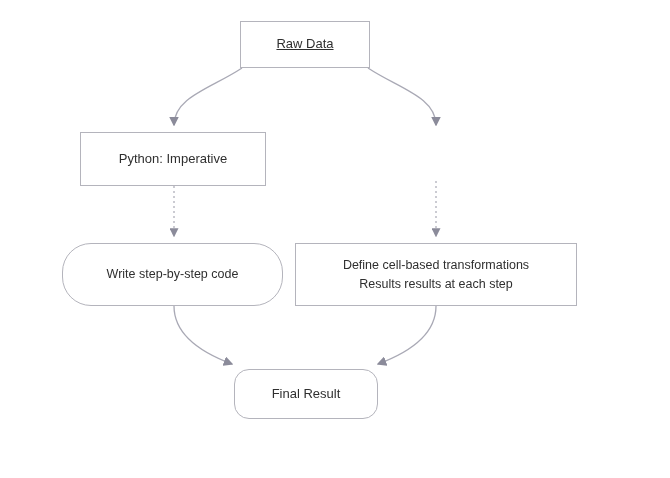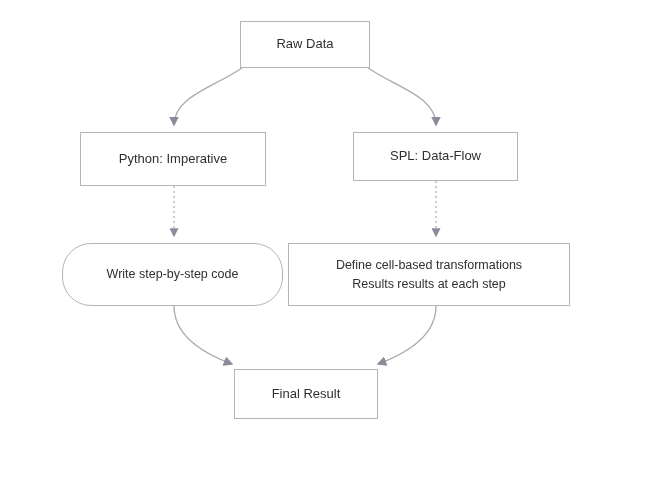--- a/index.html
+++ b/index.html
@@ -30,26 +30,26 @@
     display: flex;
     flex-direction: column;
     align-items: center;
     justify-content: center;
     text-align: center;
     color: #2f2f2f;
     font-size: 13px;
     line-height: 1.45;
   }
   .node span { display: block; white-space: nowrap; }
-  #node-raw     { left: 240px; top: 21px;  width: 130px; height: 47px; }
+  #node-raw     { left: 240px; top: 21px;  width: 130px; height: 47px; text-decoration: underline; }
   #node-python  { left: 80px;  top: 132px; width: 186px; height: 54px; }
   #node-spl     { left: 353px; top: 132px; width: 165px; height: 49px; }
   #node-pydet   { left: 62px;  top: 243px; width: 221px; height: 63px; font-size: 12.5px; border-radius: 29px; }
-  #node-spldet  { left: 288px; top: 243px; width: 282px; height: 63px; font-size: 12.5px; }
-  #node-final   { left: 234px; top: 369px; width: 144px; height: 50px; }
+  #node-spldet  { left: 295px; top: 243px; width: 282px; height: 63px; font-size: 12.5px; }
+  #node-final   { left: 234px; top: 369px; width: 144px; height: 50px; border-radius: 15px; }
 </style>
 </head>
 <body>
 
 <div class="canvas">
 
   <svg class="edges" viewBox="0 0 670 478" xmlns="http://www.w3.org/2000/svg">
     <defs>
       <marker id="arrow" viewBox="0 0 10 10" refX="8.5" refY="5" markerWidth="7.5" markerHeight="7.5" orient="auto">
         <path d="M0,0 L10,5 L0,10 Z" fill="#8b8b9a"></path>
@@ -70,23 +70,20 @@
   </svg>
 
   <div class="node" id="node-raw">
     <span>Raw Data</span>
   </div>
 
   <div class="node" id="node-python">
     <span>Python: Imperative</span>
   </div>
 
-  <div class="node" id="node-spl">
-    <span>SPL: Data-Flow</span>
-  </div>
 
   <div class="node" id="node-pydet">
     <span>Write step-by-step code</span>
   </div>
 
   <div class="node" id="node-spldet">
     <span>Define cell-based transformations</span>
     <span>Results results at each step</span>
   </div>
 

